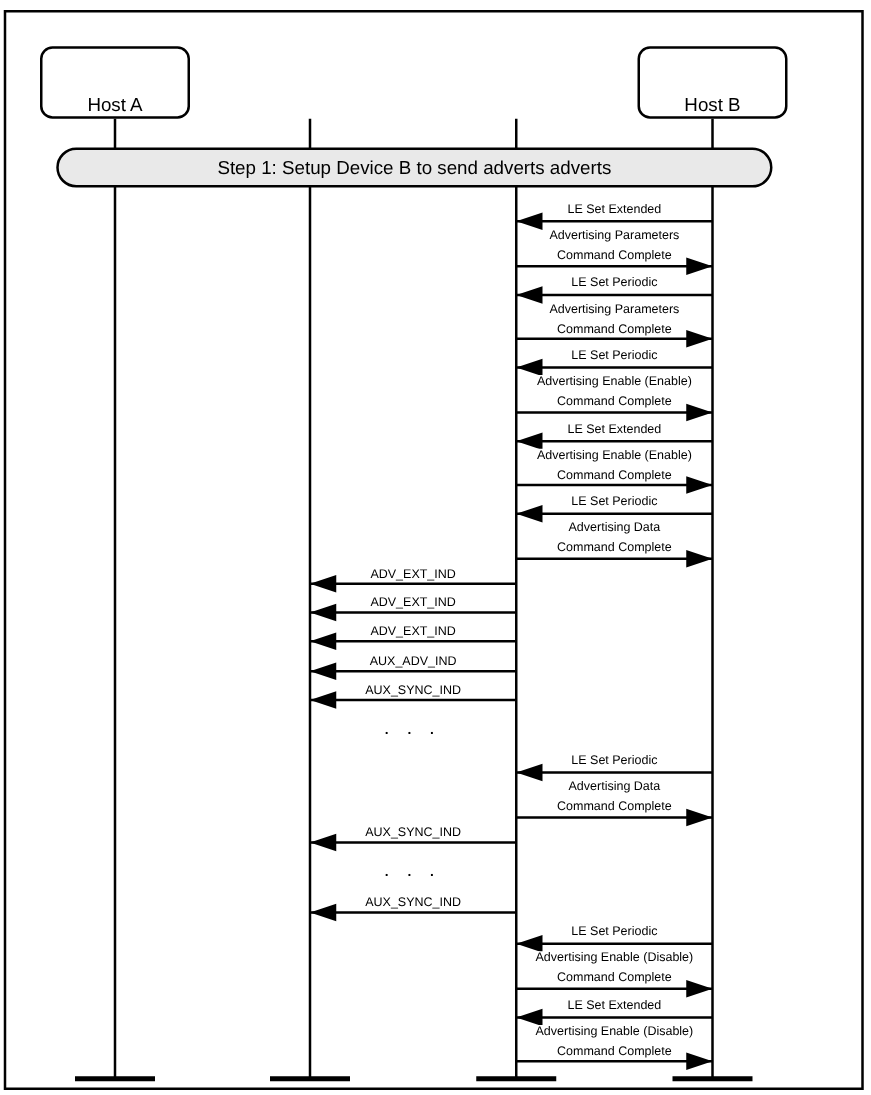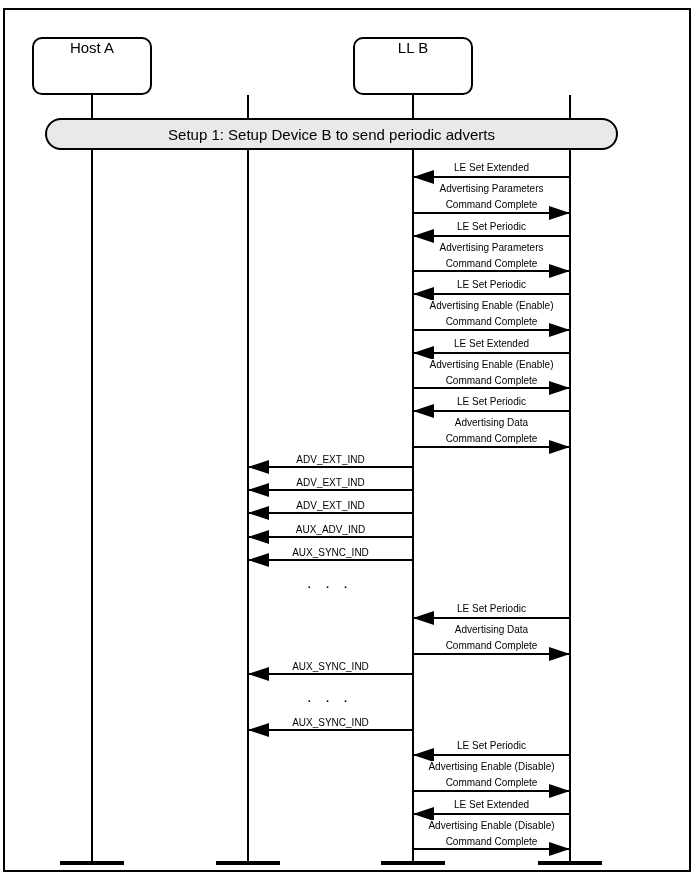--- a/index.html
+++ b/index.html
@@ -15,21 +15,21 @@
     position: absolute; left: 3px; top: 8px;
     width: 688px; height: 864px;
     border: 2px solid #000; box-sizing: border-box;
     background: #fff;
   }
   .actor-box {
     position: absolute; top: 37px;
     width: 120px; height: 58px;
     border: 2px solid #000; border-radius: 10px;
     box-sizing: border-box; background: #fff;
-    display: flex; align-items: flex-start; justify-content: center;
+    display: flex; align-items: flex-end; justify-content: center;
     font-size: 15px; color: #000; z-index: 4;
   }
   .banner {
     position: absolute; left: 45px; top: 118px;
     width: 573px; height: 32px;
     border: 2px solid #000; border-radius: 16px;
     box-sizing: border-box; background: #e9e9e9;
     display: flex; align-items: center; justify-content: center;
     font-size: 15px; color: #000; z-index: 3;
   }
@@ -53,26 +53,26 @@
 </style>
 </head>
 <body>
 
 <div id="stage">
   <div class="frame"></div>
 
   <div class="actor-box" style="left:32px">
     <span>Host A</span>
   </div>
-  <div class="actor-box" style="left:353px">
-    <span>LL B</span>
+  <div class="actor-box" style="left:510px">
+    <span>Host B</span>
   </div>
 
   <div class="banner">
-    <span>Setup 1: Setup Device B to send periodic adverts</span>
+    <span>Step 1: Setup Device B to send adverts adverts</span>
   </div>
 
   <div id="dynamic-layer">
       <div class="lifeline" style="left: 91px; top: 95px; height: 767px;"></div>
       <div class="end-bar" style="left: 60px; top: 861px; width: 64px;"></div>
       <div class="lifeline" style="left: 247px; top: 95px; height: 767px;"></div>
       <div class="end-bar" style="left: 216px; top: 861px; width: 64px;"></div>
       <div class="lifeline" style="left: 412px; top: 95px; height: 767px;"></div>
       <div class="end-bar" style="left: 381px; top: 861px; width: 64px;"></div>
       <div class="lifeline" style="left: 569px; top: 95px; height: 767px;"></div>

